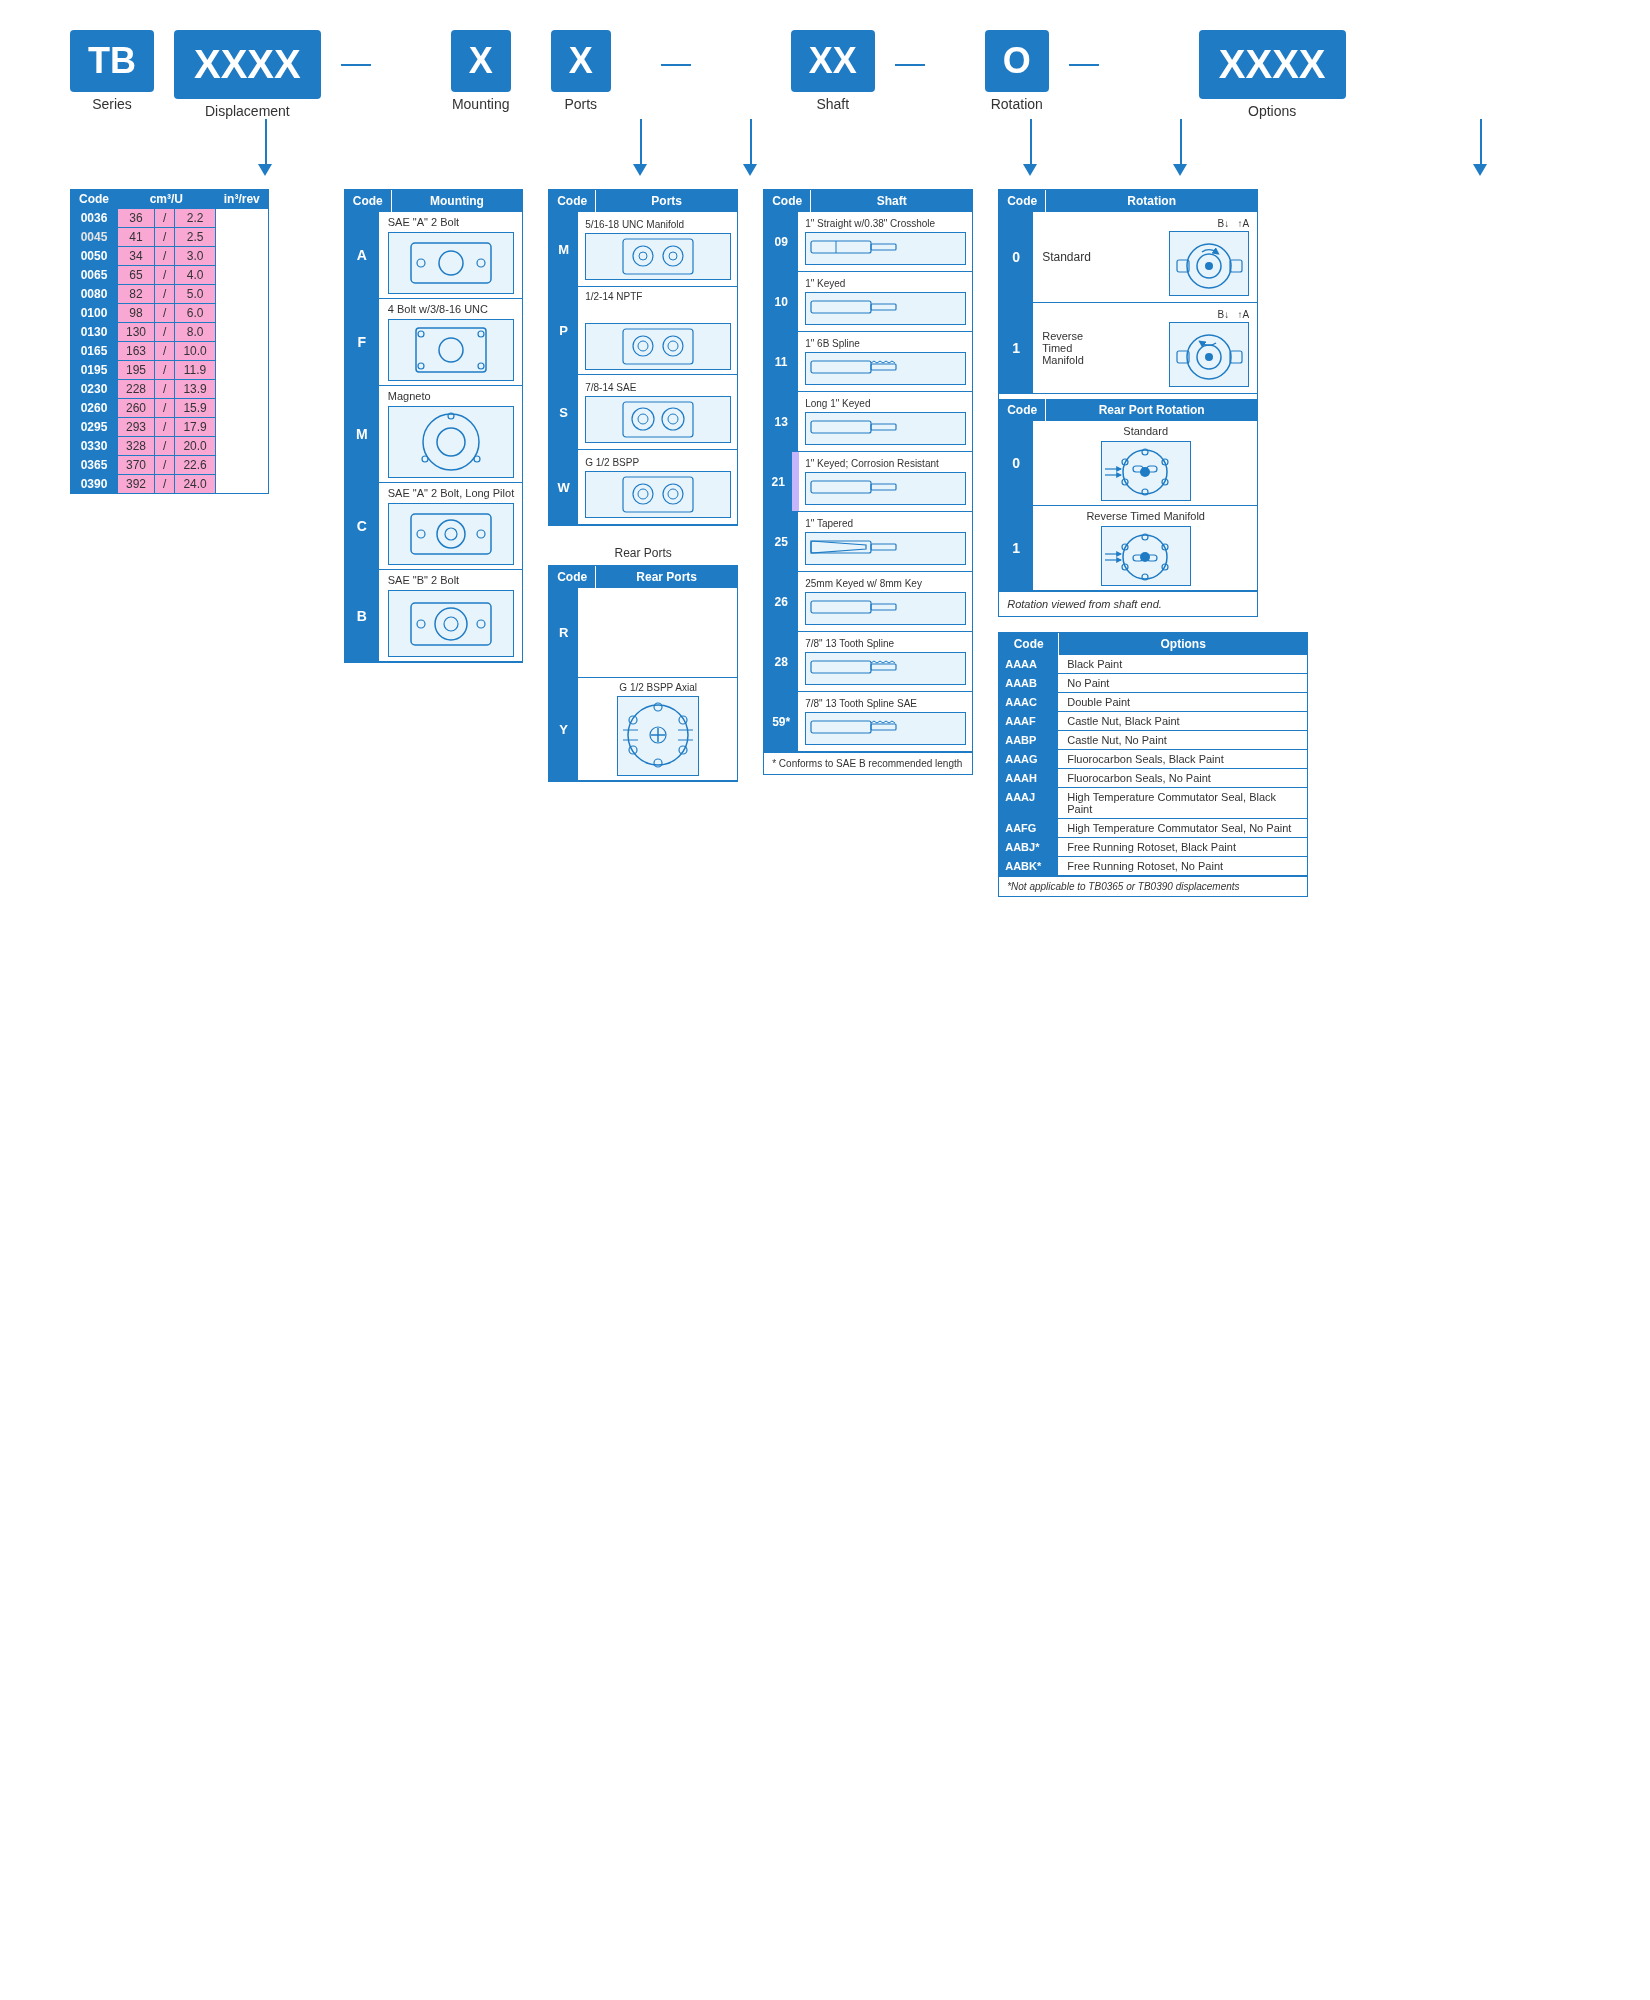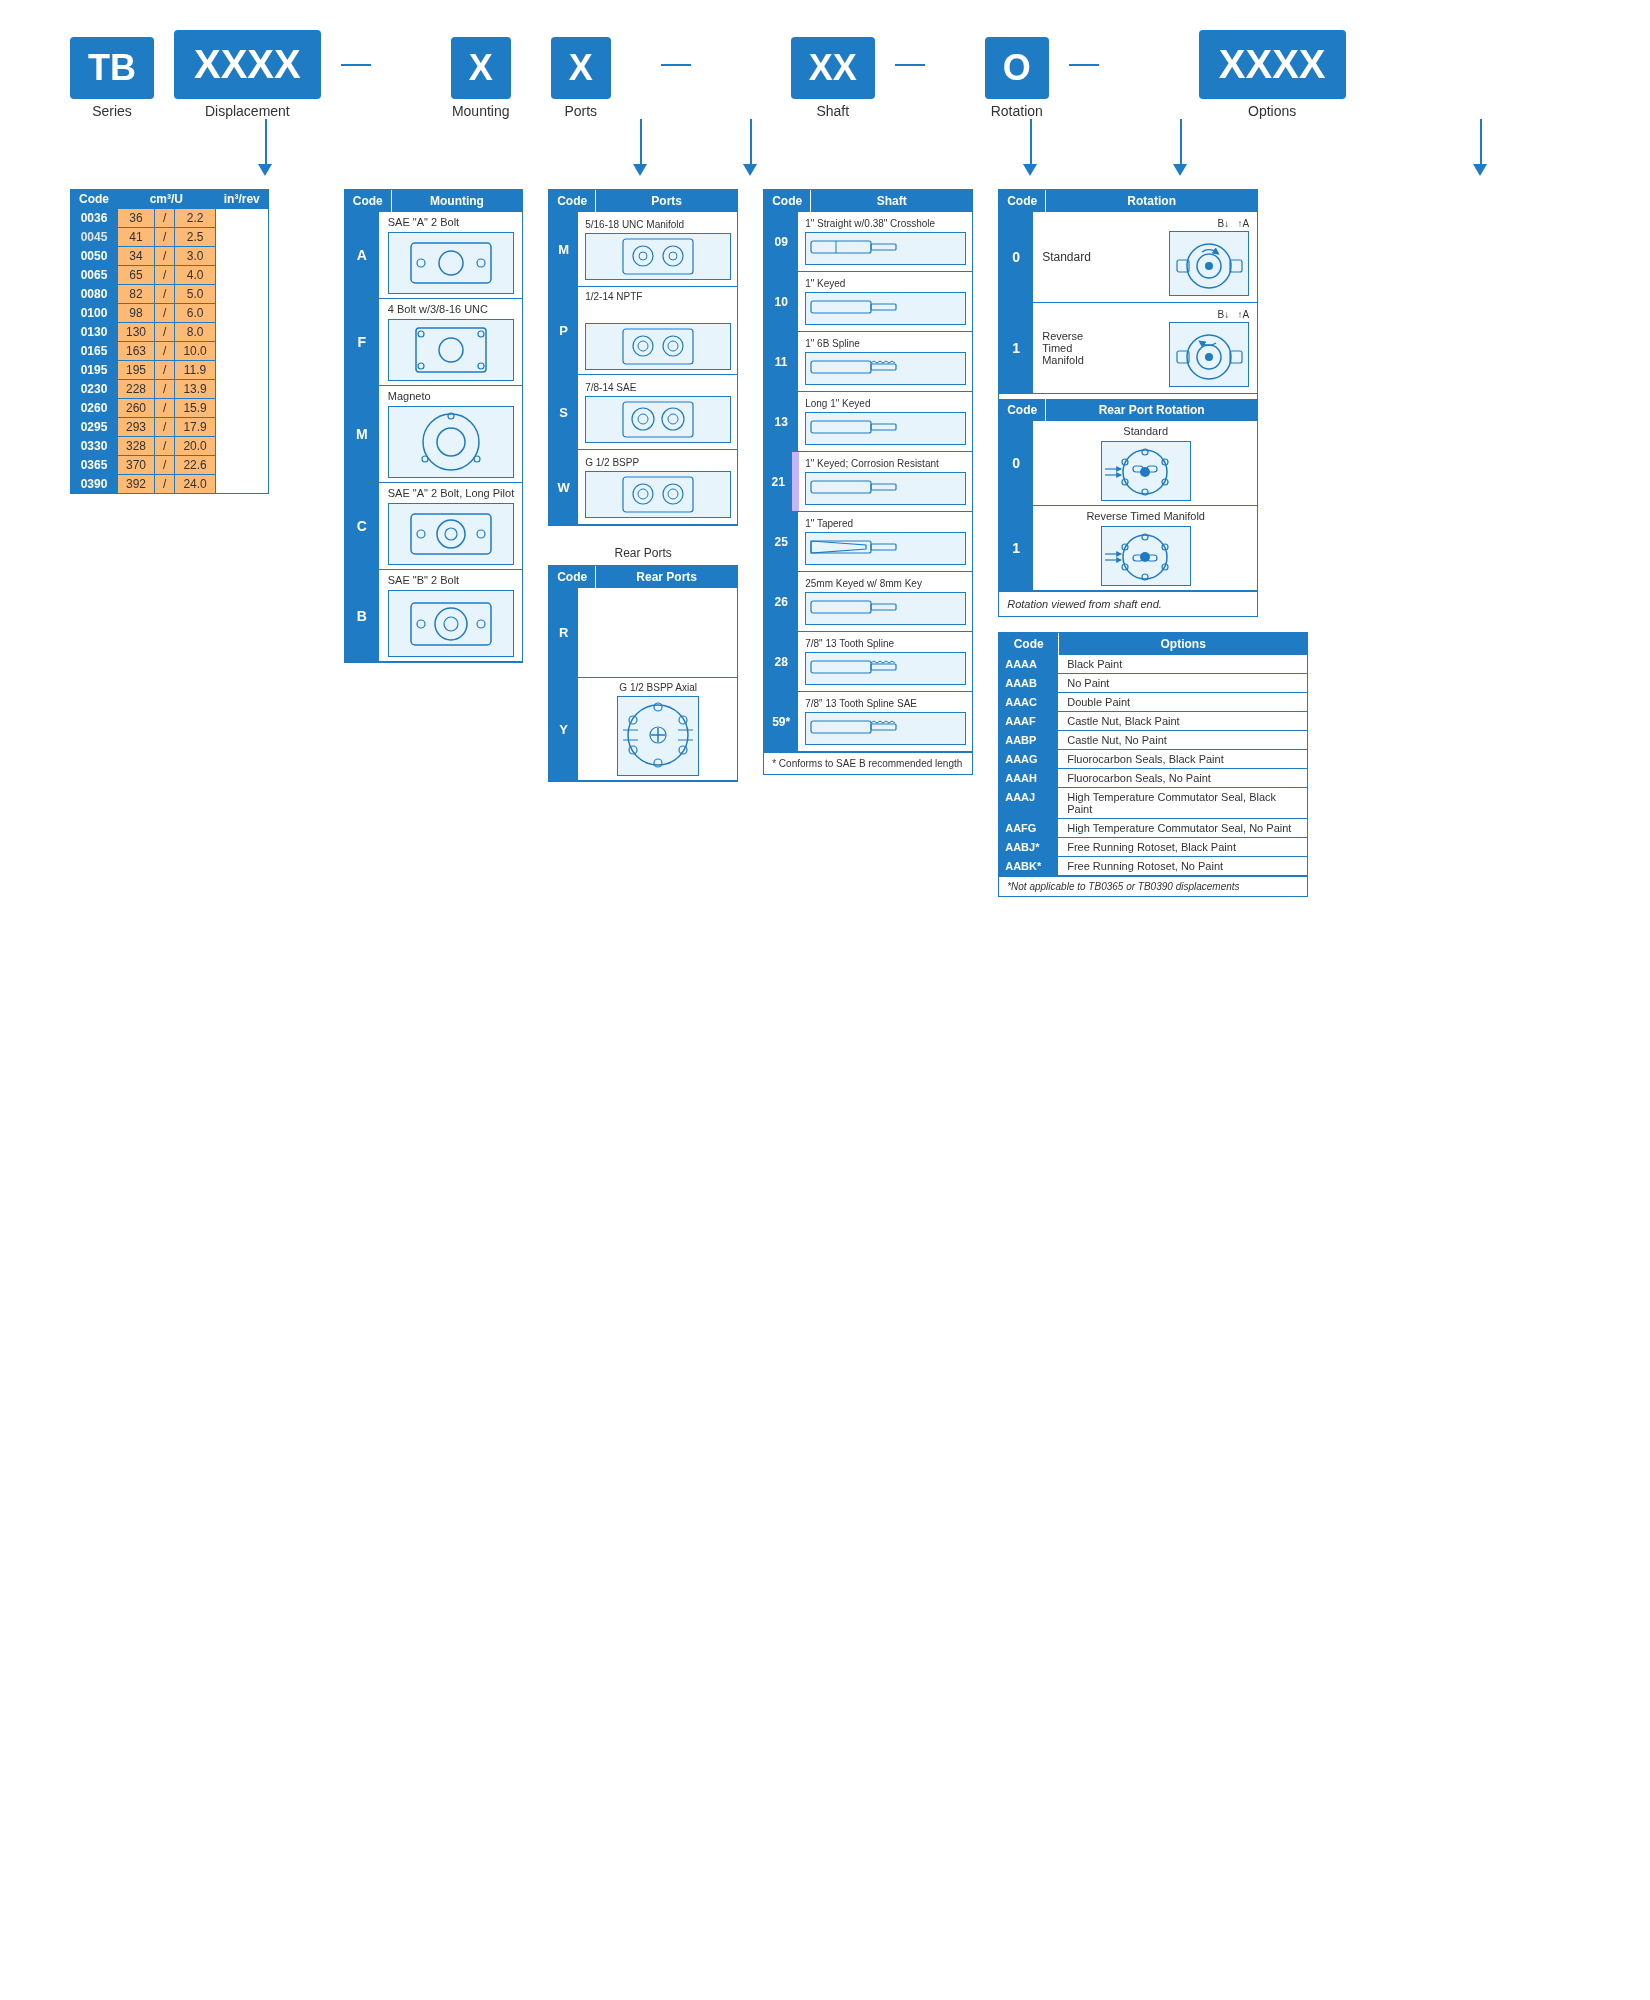--- a/index.html
+++ b/index.html
@@ -58,31 +58,31 @@
       padding: 2px 8px;
       text-align: center;
       white-space: nowrap;
     }
     .data-table th {
       background: #1e7bc4;
       color: #fff;
       font-weight: bold;
     }
     .data-table td {
-      background: #fdba74;
+      background: #f9a8d4;
       color: #333;
     }
 
   </style>
 </head>
 <body>
 
 <div class="page">
 
-  <div style="display:flex; align-items:flex-end; gap:0; margin-bottom:0; padding-left:30px;">
+  <div style="display:flex; align-items:flex-start; gap:0; margin-bottom:0; padding-left:30px;">
 
     <div class="header-item" style="margin-right:20px;">
       <div class="code-box">TB</div>
       <div class="header-label">Series</div>
     </div>
 
     <div style="display:flex; flex-direction:column; align-items:center; margin-right:20px;">
       <div class="code-box large">XXXX</div>
       <div class="header-label">Displacement</div>
     </div>

